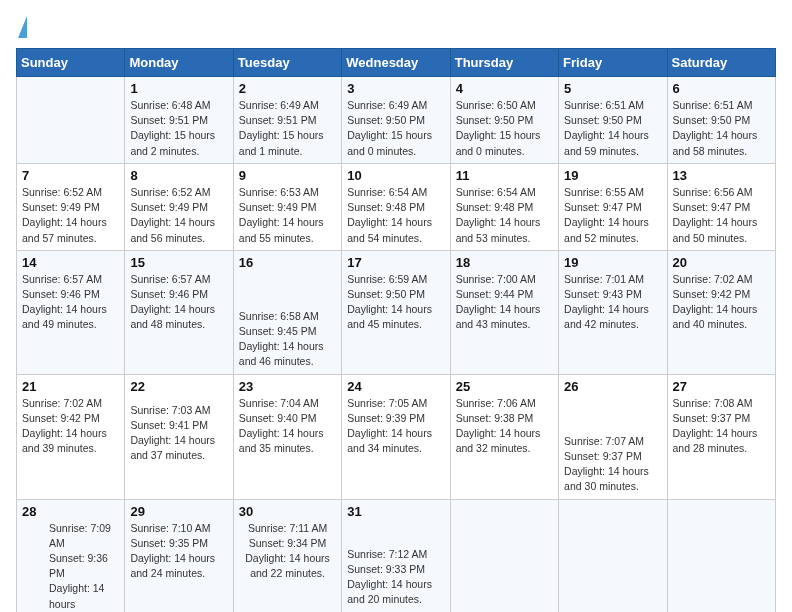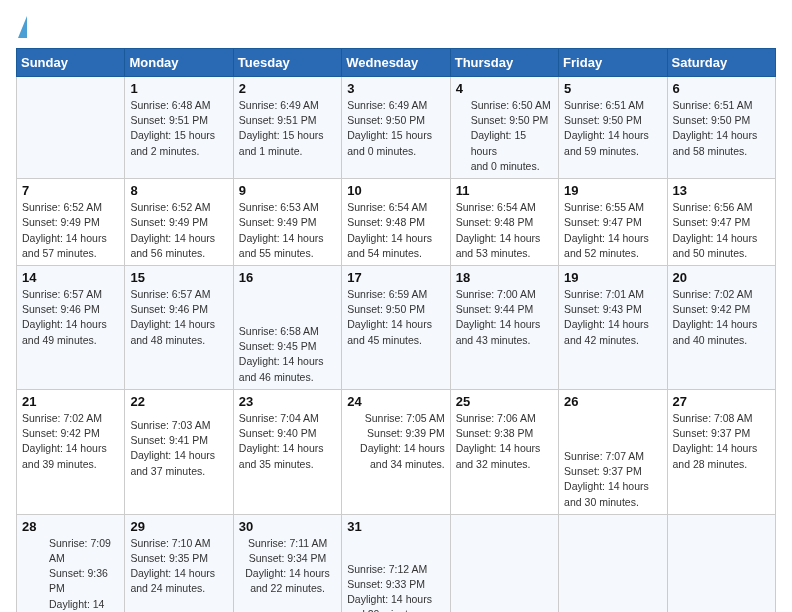--- a/index.html
+++ b/index.html
@@ -132,21 +132,21 @@
         </td>
         <td>
           <span class="day-number">3</span>
           <div class="day-info" style="white-space: pre-line;">Sunrise: 6:49 AM
 Sunset: 9:50 PM
 Daylight: 15 hours
 and 0 minutes.</div>
         </td>
         <td>
           <span class="day-number">4</span>
-          <div class="day-info" style="white-space: pre-line; margin-left: 15px;">Sunrise: 6:50 AM
+          <div class="day-info" style="white-space: pre-line;">Sunrise: 6:50 AM
 Sunset: 9:50 PM
 Daylight: 15 hours
 and 0 minutes.</div>
         </td>
         <td>
           <span class="day-number">5</span>
           <div class="day-info" style="white-space: pre-line;">Sunrise: 6:51 AM
 Sunset: 9:50 PM
 Daylight: 14 hours
 and 59 minutes.</div>
@@ -278,21 +278,21 @@
         </td>
         <td>
           <span class="day-number">23</span>
           <div class="day-info" style="white-space: pre-line;">Sunrise: 7:04 AM
 Sunset: 9:40 PM
 Daylight: 14 hours
 and 35 minutes.</div>
         </td>
         <td>
           <span class="day-number">24</span>
-          <div class="day-info" style="white-space: pre-line; text-align: right;">Sunrise: 7:05 AM
+          <div class="day-info" style="white-space: pre-line;">Sunrise: 7:05 AM
 Sunset: 9:39 PM
 Daylight: 14 hours
 and 34 minutes.</div>
         </td>
         <td>
           <span class="day-number">25</span>
           <div class="day-info" style="white-space: pre-line;">Sunrise: 7:06 AM
 Sunset: 9:38 PM
 Daylight: 14 hours
 and 32 minutes.</div>

